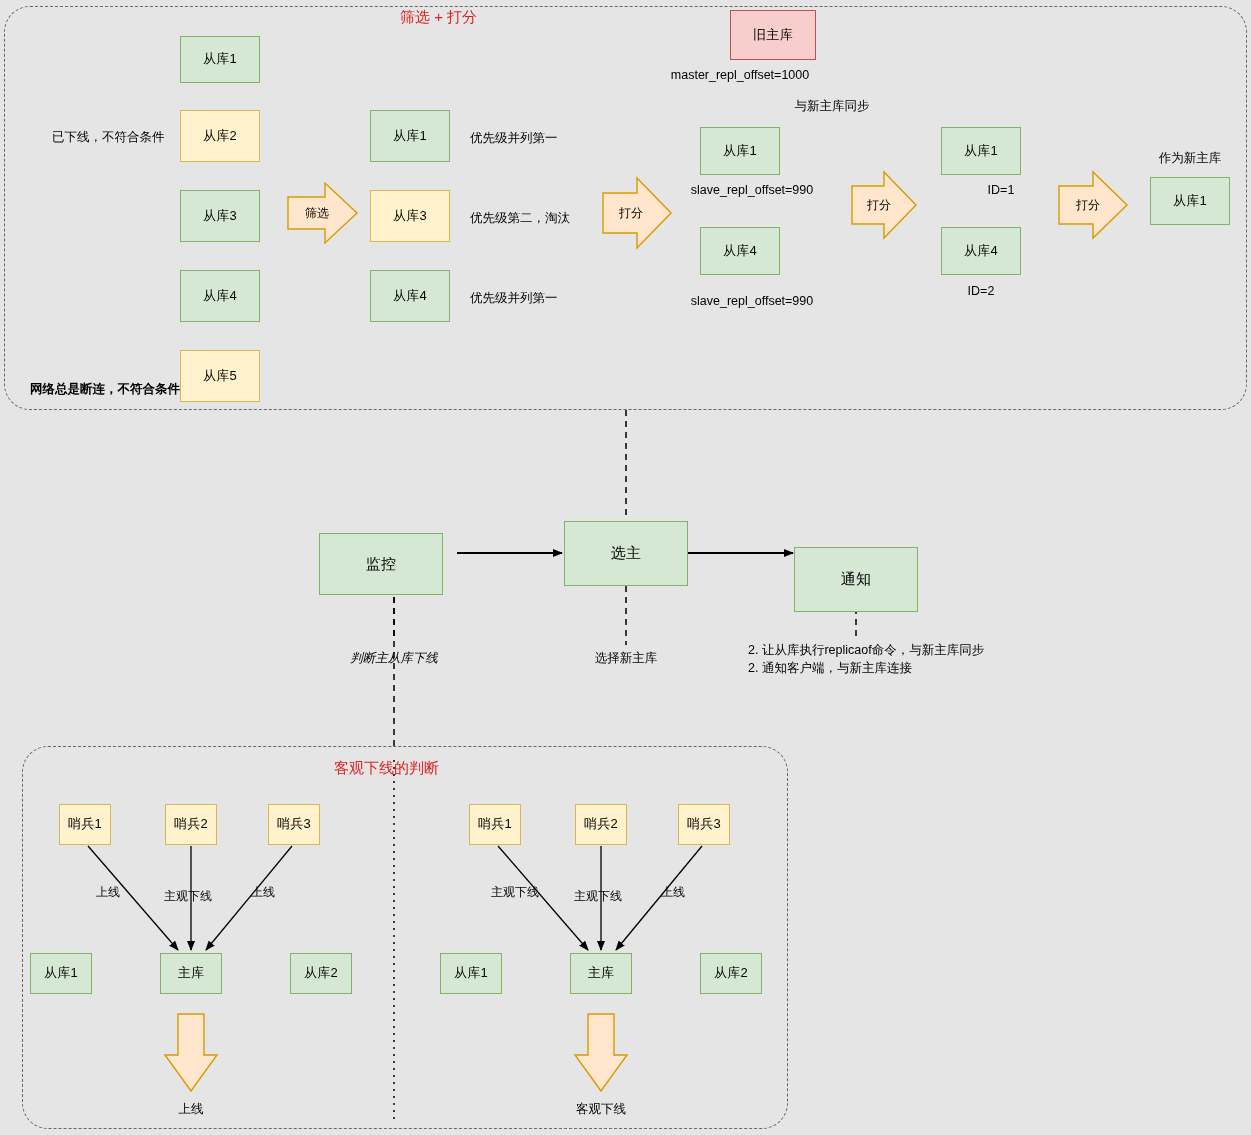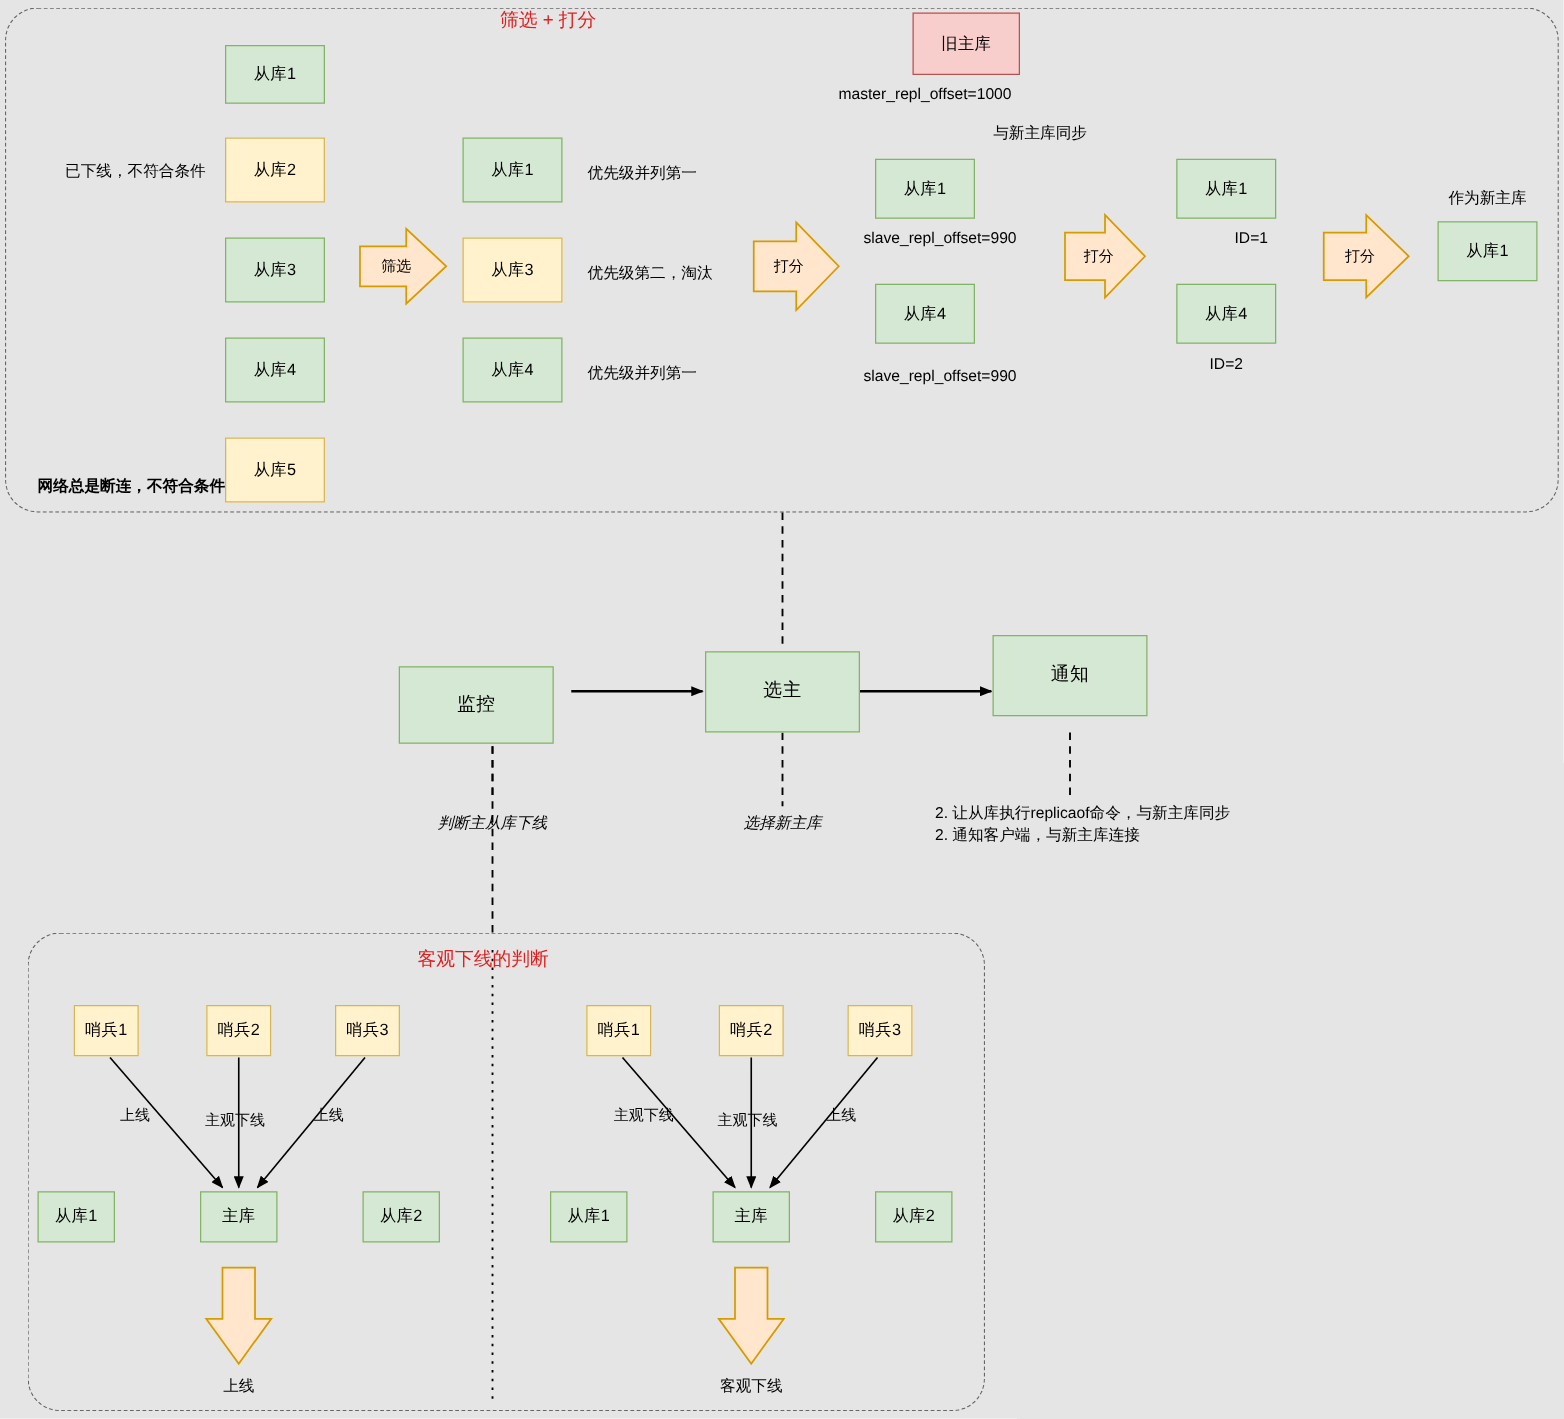--- a/index.html
+++ b/index.html
@@ -158,23 +158,23 @@
 
   <div class="node green" style="left:319px;top:521px;width:124px;height:62px;font-size:15px;margin-top:12px;">
     <span>监控</span>
   </div>
   <div class="cap center" style="left:394px;top:649px;font-style:italic;">判断主从库下线</div>
 
   <div class="node green" style="left:564px;top:521px;width:124px;height:65px;font-size:15px;">
     <span>选主</span>
   </div>
 
-  <div class="cap center" style="left:626px;top:649px;font-style:italic;">选择新主库</div>
-
-  <div class="node green" style="left:794px;top:508px;width:124px;height:65px;font-size:15px;">
+  <div class="cap center" style="left:626px;top:649px;">选择新主库</div>
+
+  <div class="node green" style="left:794px;top:547px;width:124px;height:65px;font-size:15px;">
     <span>通知</span>
   </div>
   <div class="cap" style="left:748px;top:641px;">
     <div>2. 让从库执行replicaof命令，与新主库同步</div>
     <div>2. 通知客户端，与新主库连接</div>
   </div>
 
   <div class="cap red" style="left:334px;top:757px;">客观下线的判断</div>
 
   <div class="node yellow" style="left:59px;top:804px;width:52px;height:41px;">

